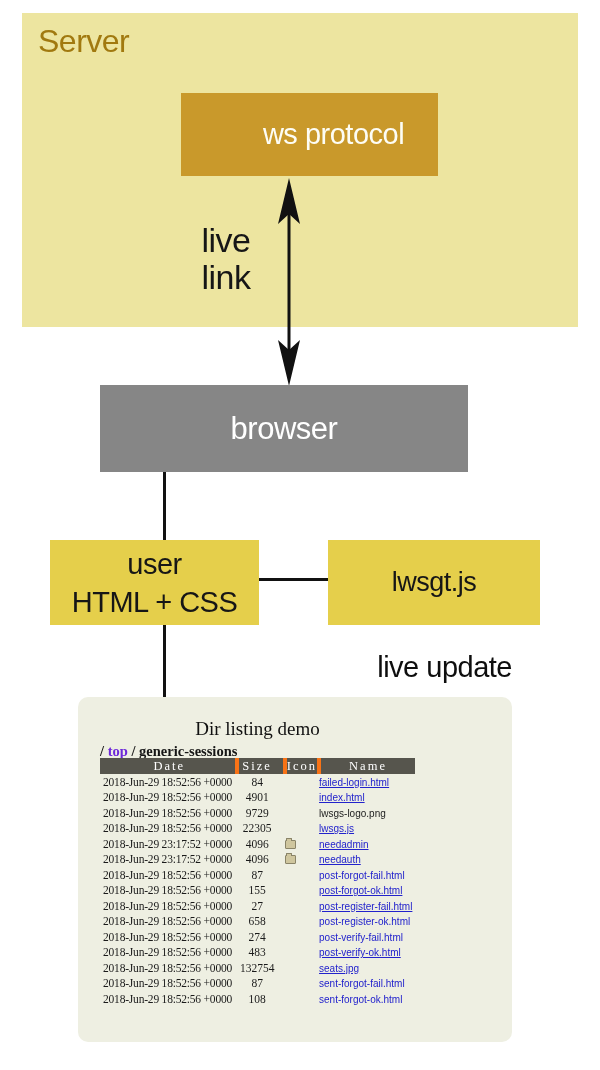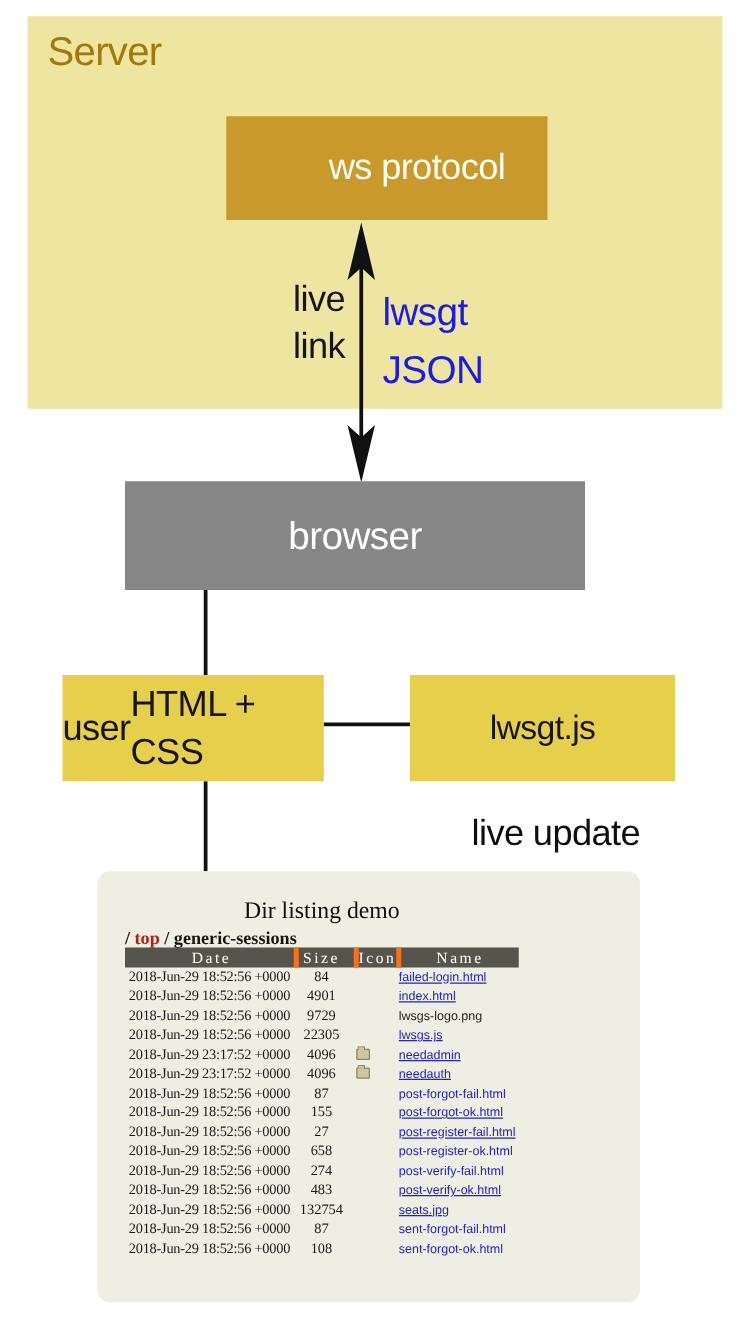--- a/index.html
+++ b/index.html
@@ -7,46 +7,46 @@
           font-family:"Liberation Sans",sans-serif;}
 
   
   .server-box{position:absolute;left:22px;top:13px;width:556px;height:314px;background:#EDE5A0;}
   .server-label{position:absolute;left:16px;top:10px;font-size:32px;font-weight:500;color:#A1790F;letter-spacing:-0.5px;}
   .ws-box{position:absolute;left:181px;top:93px;width:209px;height:83px;background:#C9992B;
           display:flex;align-items:center;justify-content:center;color:#FDFDF5;font-size:29px;letter-spacing:-0.5px;padding-left:48px;}
   .browser-box{position:absolute;left:100px;top:385px;width:368px;height:87px;background:#868686;
           display:flex;align-items:center;justify-content:center;color:#FFFFFF;font-size:31px;letter-spacing:-0.5px;}
   .user-box{position:absolute;left:50px;top:540px;width:209px;height:85px;background:#E5CF4B;
-          display:flex;flex-direction:row;align-items:center;justify-content:center;
+          display:flex;flex-direction:column;align-items:center;justify-content:center;
           color:#161616;font-size:29px;line-height:38px;letter-spacing:-0.5px;}
   .lwsgtjs-box{position:absolute;left:328px;top:540px;width:212px;height:85px;background:#E5CF4B;
           display:flex;align-items:center;justify-content:center;color:#161616;font-size:27px;letter-spacing:-0.5px;}
 
   
   .arrow-svg{position:absolute;left:269px;top:176px;width:40px;height:212px;}
   .vline1{position:absolute;left:163px;top:472px;width:3px;height:68px;background:#111;}
   .vline2{position:absolute;left:163px;top:625px;width:3px;height:72px;background:#111;}
   .hline{position:absolute;left:259px;top:578px;width:69px;height:3px;background:#111;}
 
   
-  .left-label{position:absolute;left:176px;top:222px;width:100px;text-align:right;
-          color:#161616;font-size:29px;line-height:37px;letter-spacing:-0.5px;}
+  .left-label{position:absolute;left:176px;top:222px;width:100px;text-align:center;
+          color:#161616;font-size:34px;line-height:37px;letter-spacing:-0.5px;}
   .right-label{position:absolute;left:306px;top:227px;width:120px;text-align:left;
           color:#1B1BE8;font-size:31px;line-height:46px;font-weight:500;letter-spacing:-0.5px;}
   .live-update{position:absolute;left:300px;top:651px;width:212px;text-align:right;
           color:#0E0E0E;font-size:29px;font-weight:500;letter-spacing:-0.5px;}
 
   
   .panel{position:absolute;left:78px;top:697px;width:434px;height:345px;background:#EEEFE2;border-radius:10px;}
   .panel-title{position:absolute;left:22px;top:21px;width:315px;text-align:center;
           font-family:"Liberation Serif",serif;font-size:19px;color:#111;}
   .crumbs{position:absolute;left:22px;top:46px;font-family:"Liberation Serif",serif;
           font-size:14.5px;font-weight:bold;color:#151515;}
-  .crumbs .lnk{color:#b91c1c;}
+  .crumbs .lnk{color:#6d28d9;}
   .listing{position:absolute;left:22px;top:61px;width:315px;border-collapse:collapse;
           font-family:"Liberation Serif",serif;white-space:nowrap;}
   .listing th{background:#56554D;color:#FFFFFF;font-weight:normal;font-size:12.5px;
           letter-spacing:2px;height:16px;padding:0;border-left:4px solid #f97316;text-align:center;}
   .listing th:first-child{border-left:none;}
   .listing td{padding:0;height:15.5px;font-size:11.5px;color:#1A1A1A;}
   .c-date{width:143px;padding-left:3px !important;letter-spacing:-0.2px;}
   .c-size{width:45px;text-align:center;padding-right:8px !important;}
   .c-icon{width:28px;text-align:left;}
   .c-name{width:99px;}
@@ -75,24 +75,20 @@
   <svg class="arrow-svg" viewBox="0 0 40 212">
     <line x1="20" y1="26" x2="20" y2="186" stroke="#111" stroke-width="3"></line>
     <path d="M20 2 L31 48 L20 38 L9 48 Z" fill="#111"></path>
     <path d="M20 210 L31 164 L20 174 L9 164 Z" fill="#111"></path>
   </svg>
 
   <div class="left-label">
     <div>live</div>
     <div>link</div>
   </div>
-  <div class="right-label">
-    <div>lwsgt</div>
-    <div>JSON</div>
-  </div>
 
   <div class="browser-box">
     <span>browser</span>
   </div>
 
   <div class="vline1"></div>
   <div class="hline"></div>
   <div class="vline2"></div>
 
   <div class="user-box">

